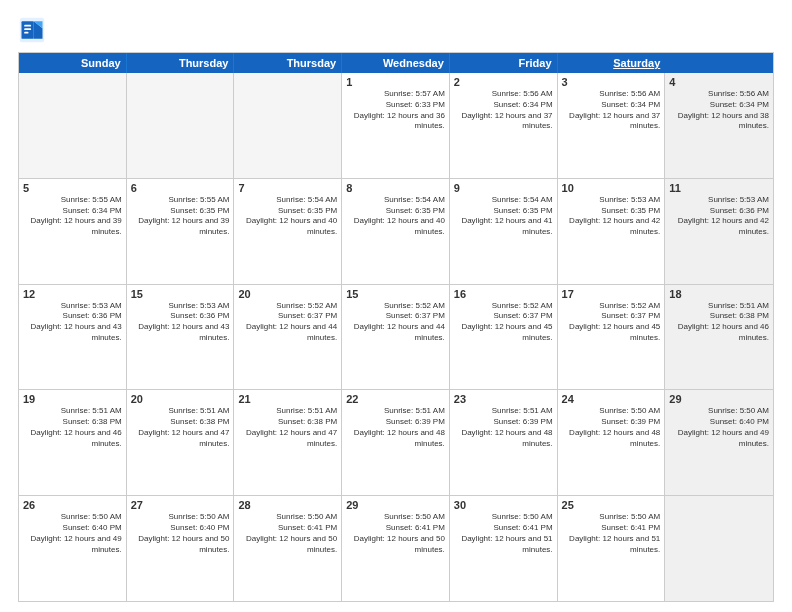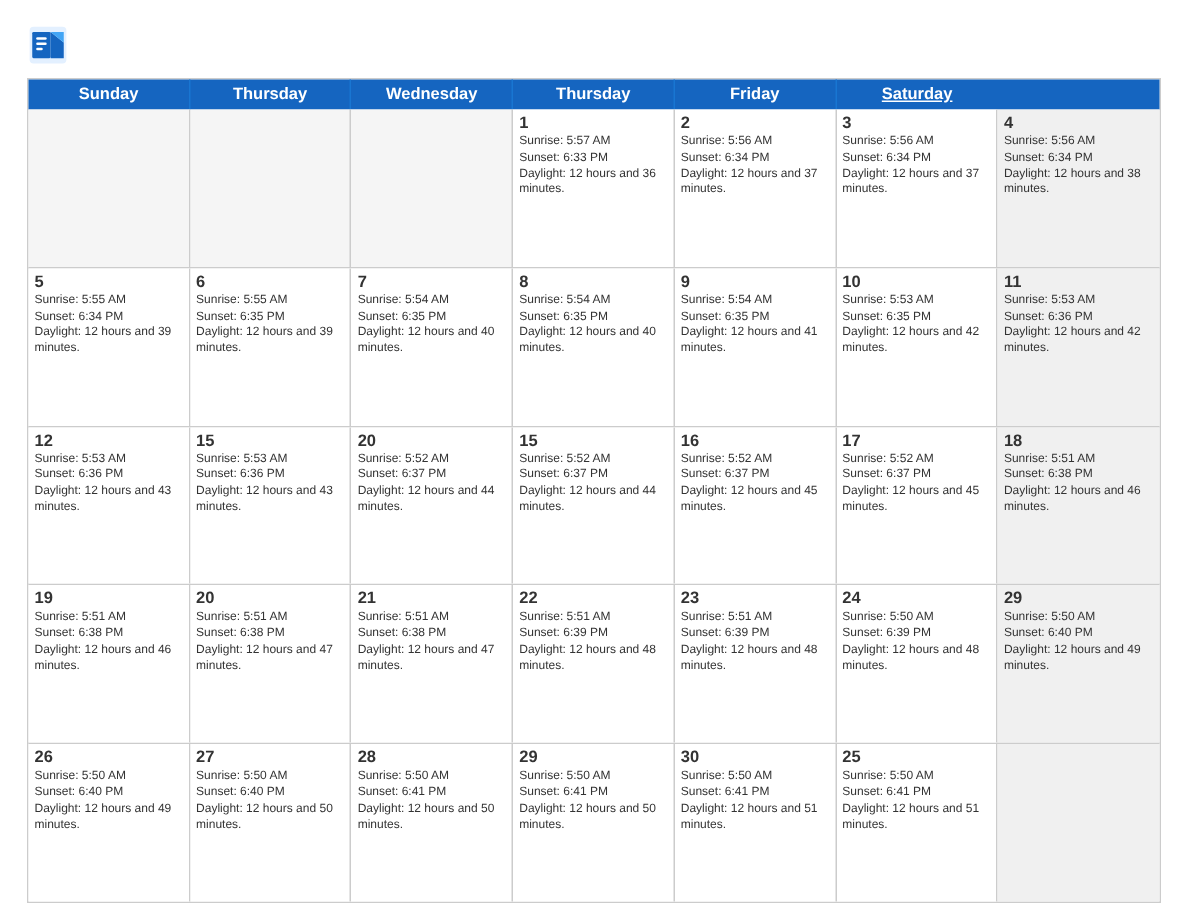--- a/index.html
+++ b/index.html
@@ -63,21 +63,21 @@
     .cal-header {
       display: grid;
       grid-template-columns: repeat(7, 1fr);
       background: #1565c0;
     }
     .cal-header-cell {
       color: #fff;
       font-size: 11px;
       font-weight: bold;
       padding: 4px 5px;
-      text-align: center;
+      text-align: right;
       border-right: 1px solid #1976d2;
     }
     .cal-header-cell:last-child { border-right: none; text-decoration: underline; }
     .cal-body {
       flex: 1;
       display: flex;
       flex-direction: column;
     }
     .cal-row {
       display: grid;
@@ -100,20 +100,21 @@
     .cal-cell.shaded { background: #f0f0f0; }
     .day-num {
       font-size: 11px;
       font-weight: bold;
       margin-bottom: 1px;
     }
     .cell-info {
       font-size: 8px;
       line-height: 1.35;
       color: #333;
+      text-align: right;
     }
   </style>
 </head>
 <body>
 
 <div class="page">
   <div class="header">
     <div class="logo">
       <svg class="logo-icon" viewBox="0 0 32 32">
         <rect x="2" y="2" width="28" height="28" rx="3" fill="#e3f0ff"></rect>
@@ -132,22 +133,22 @@
     <div class="title-block">
       <div class="main-title"></div>
       <div class="subtitle"></div>
     </div>
   </div>
 
   <div class="calendar">
     <div class="cal-header">
     <div class="cal-header-cell">Sunday</div>
         <div class="cal-header-cell">Thursday</div>
+        <div class="cal-header-cell">Thursday</div>
         <div class="cal-header-cell">Wednesday</div>
-        <div class="cal-header-cell">Thursday</div>
         <div class="cal-header-cell">Friday</div>
         <div class="cal-header-cell">Saturday</div>
       </div>
     <div class="cal-body">
     <div class="cal-row">
           <div class="cal-cell empty"></div>
           <div class="cal-cell empty"></div>
           <div class="cal-cell empty"></div>
           <div class="cal-cell">
             <div class="day-num">1</div>

